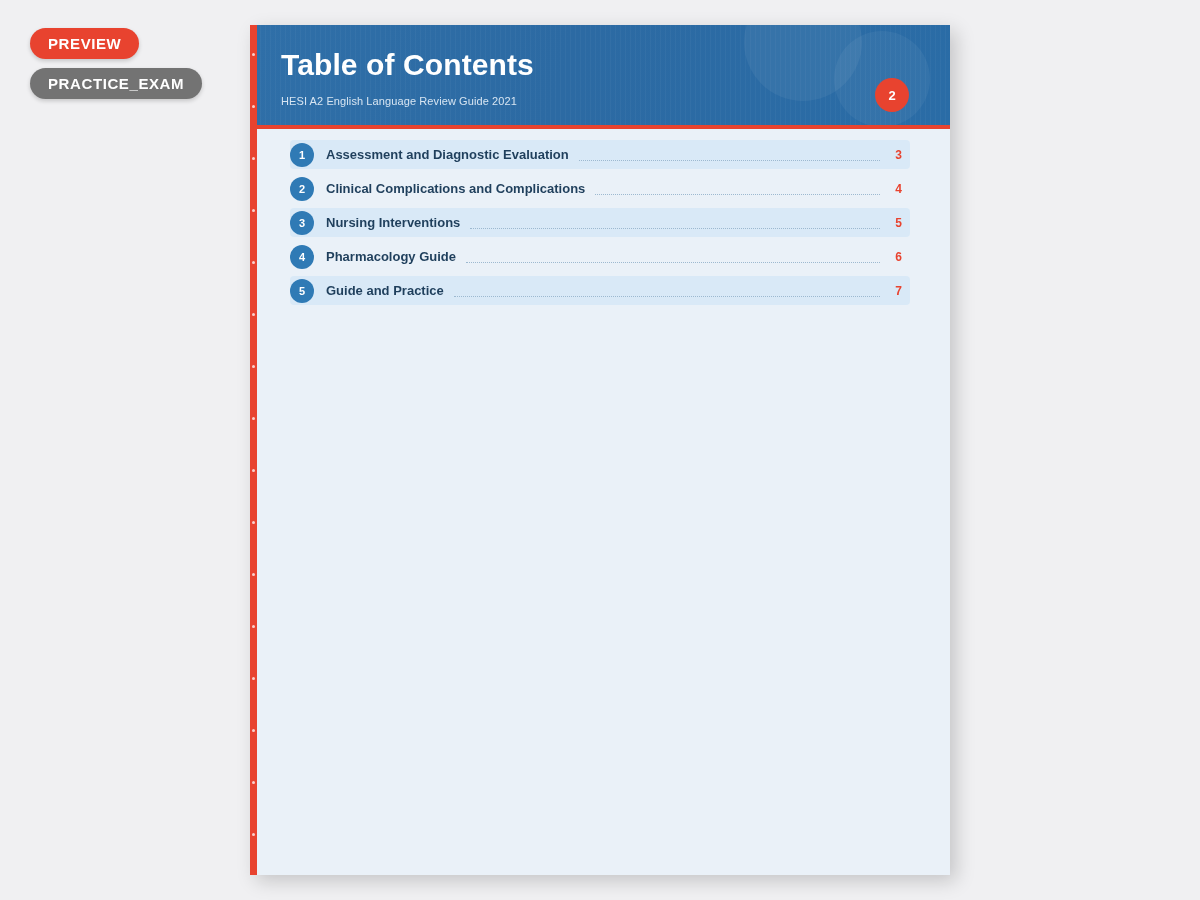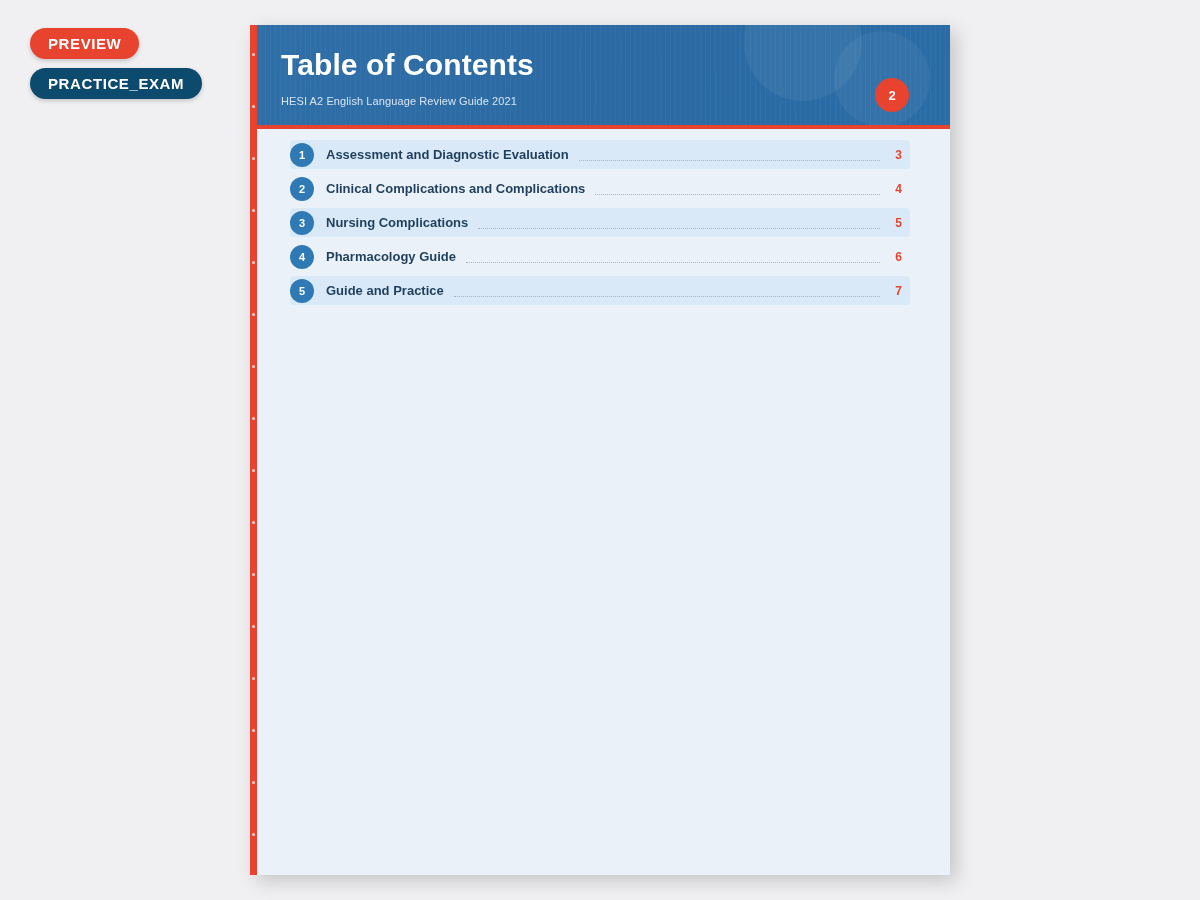--- a/index.html
+++ b/index.html
@@ -34,21 +34,21 @@
     font-weight: bold;
     letter-spacing: 0.6px;
     color: #ffffff;
     box-shadow: 0 2px 4px rgba(0,0,0,0.18);
     white-space: nowrap;
   }
   .badge-preview {
     background: #e8432f;
   }
   .badge-exam {
-    background: #0c4a6e;
+    background: #737373;
   }
 
   
   .page {
     position: absolute;
     left: 250px;
     top: 25px;
     width: 700px;
     height: 850px;
     background: #eaf1f8;
@@ -268,21 +268,21 @@
         <span class="toc-page">3</span>
       </div>
       <div class="toc-entry">
         <span class="toc-num">2</span>
         <span class="toc-label">Clinical Complications and Complications</span>
         <span class="toc-dots"></span>
         <span class="toc-page">4</span>
       </div>
       <div class="toc-entry alt">
         <span class="toc-num">3</span>
-        <span class="toc-label">Nursing Complications</span>
+        <span class="toc-label">Nursing Interventions</span>
         <span class="toc-dots"></span>
         <span class="toc-page">5</span>
       </div>
       <div class="toc-entry">
         <span class="toc-num">4</span>
         <span class="toc-label">Pharmacology Guide</span>
         <span class="toc-dots"></span>
         <span class="toc-page">6</span>
       </div>
       <div class="toc-entry alt">

